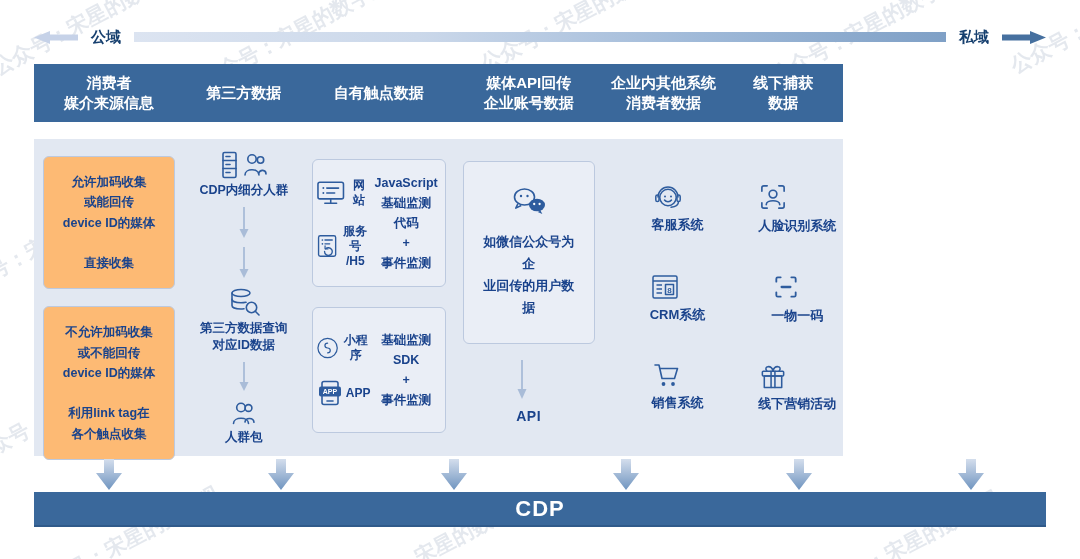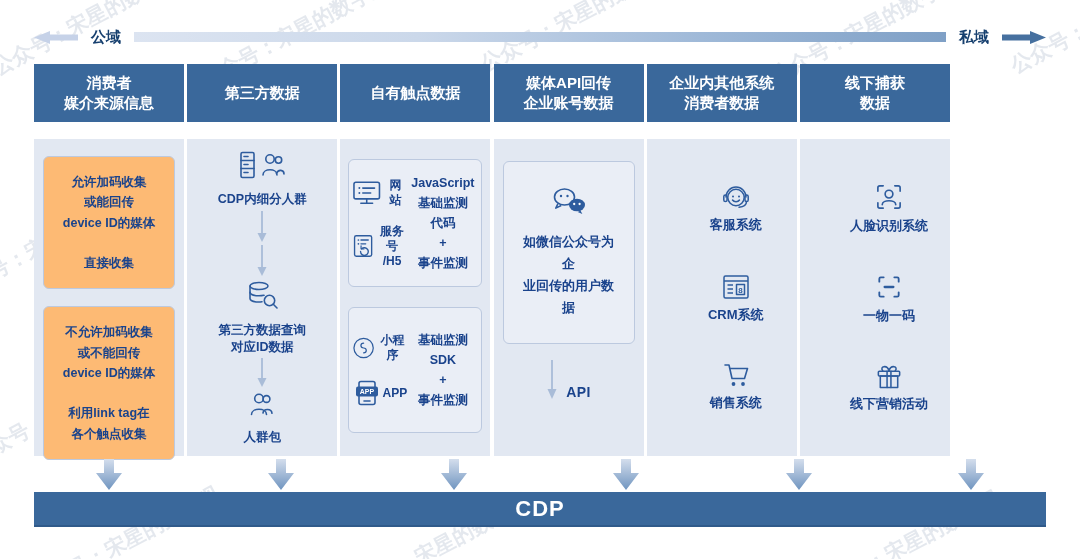--- a/index.html
+++ b/index.html
@@ -12,58 +12,58 @@
     transform:rotate(-28deg); white-space:nowrap; pointer-events:none; }
 
   
   .top-strip { position:absolute; top:24px; left:34px; width:1012px; height:26px;
     display:flex; align-items:center; gap:13px; }
   .domain-label { font-size:15px; font-weight:bold; color:#17406F; white-space:nowrap; }
   .spectrum-bar { flex:1; height:10px;
     background:linear-gradient(to right,#DCE4F1 0%,#CBD8EA 35%,#9FB9D8 70%,#7FA0C6 100%); }
 
   
-  .columns { position:absolute; top:64px; left:34px; width:916px;
+  .columns { position:absolute; top:64px; left:34px; width:809px;
     display:flex; justify-content:space-between;border-radius:13px; }
   .column { width:150px; display:flex; flex-direction:column; }
   .col-header { height:58px; background:#3A689B; color:#fff; font-weight:bold; font-size:15px;
     display:flex; align-items:center; justify-content:center; text-align:center;
     white-space:pre-line; line-height:1.35; }
   .col-body { margin-top:17px; height:317px; background:#E2E8F2; position:relative;
     display:flex; flex-direction:column; align-items:center; }
 
   .txt-box { margin:17px 9px 0; width:132px; background:#fdba74; border:1px solid #BCC9DF;
     border-radius:6px; color:#1A438C; font-size:12.5px; font-weight:bold; line-height:1.62;
     text-align:center; white-space:pre-line; padding:15px 2px; }
 
   .flow-col { padding:12px 0 10px; height:100%; display:flex; flex-direction:column;
     align-items:center; justify-content:space-between; }
-  .step { display:flex; flex-direction:column; align-items:center; gap:12px;
+  .step { display:flex; flex-direction:column; align-items:center; gap:3px;
     color:#1A438C; font-size:12.5px; font-weight:bold; line-height:1.35;
     text-align:center; white-space:pre-line; }
 
   .touch-box { margin:20px 8px 0; width:134px; background:#EAEEF6; border:1px solid #BCC9DF;
     border-radius:6px; padding:13px 3px; display:flex; align-items:center; min-height:126px; }
   .channels { width:55px; display:flex; flex-direction:column; gap:16px; align-items:center; }
   .channel { display:flex; flex-direction:row; align-items:center; gap:2px; font-size:12px;
     font-weight:bold; color:#1A438C; white-space:pre-line; line-height:1.25; text-align:center; }
   .method { flex:1; font-size:12.5px; font-weight:bold; color:#1A438C; white-space:pre-line;
     line-height:1.6; text-align:center; }
 
   .media-box { margin:22px 9px 0; width:132px; min-height:133px; background:#EAEEF6;
     border:1px solid #BCC9DF; border-radius:6px; padding:24px 17px;
     display:flex; flex-direction:column; align-items:center; gap:15px; }
   .media-box .boxtext { color:#1A438C; font-size:13px; font-weight:bold; line-height:1.7;
     white-space:pre-line; text-align:center; }
-  .api-flow { display:flex; flex-direction:row; align-items:flex-end; gap:8px; margin-top:16px; }
+  .api-flow { display:flex; flex-direction:column; align-items:flex-start; gap:8px; margin-top:16px; }
   .api-label { color:#1A438C; font-size:14px; font-weight:bold; letter-spacing:.5px; }
 
   .systems { height:100%; width:100%; display:flex; flex-direction:column;
     align-items:center; justify-content:space-evenly; padding:6px 0; }
-  .system { display:flex; flex-direction:column; align-items:center; gap:5px;
+  .system { display:flex; flex-direction:column; align-items:flex-start; gap:5px;
     font-size:13px; font-weight:bold; color:#1A438C;margin-left:28px; }
 
   
   .down-arrows { position:absolute; top:459px; left:34px; width:1012px;
     display:flex; justify-content:space-between; }
   .arrow-slot { width:150px; display:flex; justify-content:center; }
 
   
   .cdp-bar { position:absolute; top:492px; left:34px; width:1012px; height:35px;
     background:#3A689B; border-bottom:2px solid #305A8A; color:#fff; display:flex;

